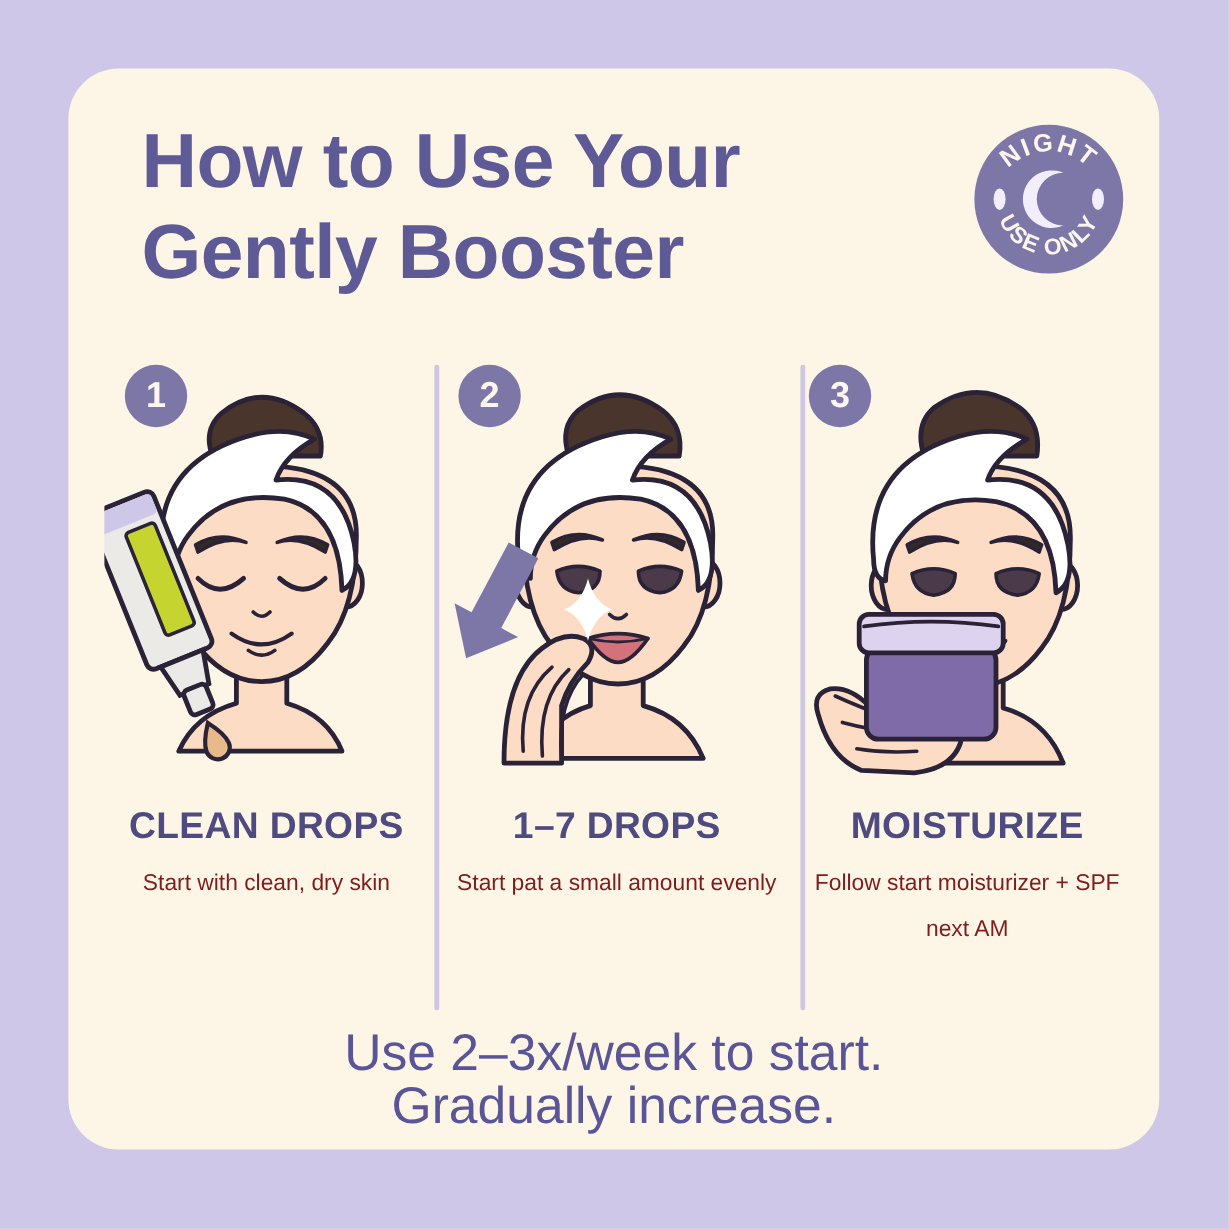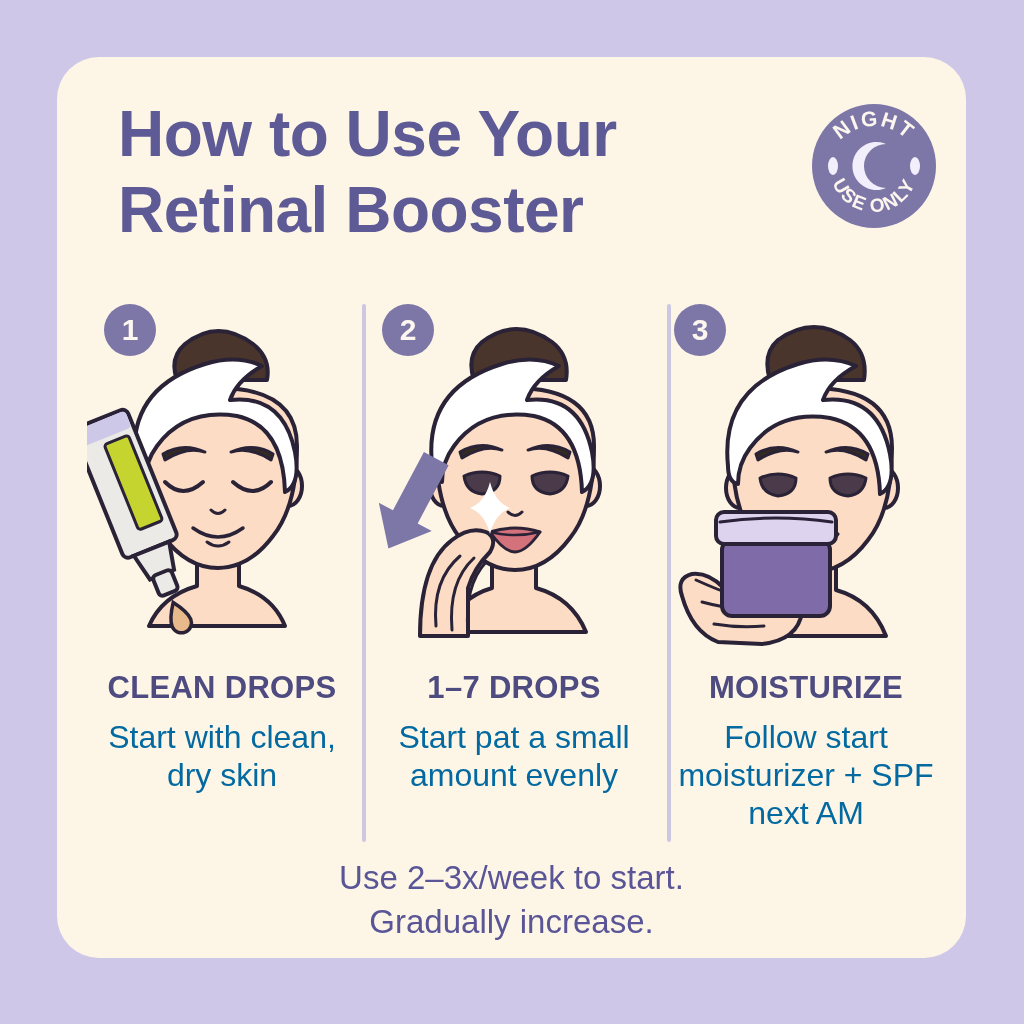--- a/index.html
+++ b/index.html
@@ -96,48 +96,48 @@
     margin-top: 4px;
     font-size: 31px;
     font-weight: 700;
     letter-spacing: 0.3px;
     color: #4e4b80;
     text-align: center;
     white-space: nowrap;
   }
   .cap-body {
     margin-top: 12px;
-    font-size: 32px;
+    font-size: 19px;
     line-height: 38px;
-    color: #0369a1;
+    color: #7f1d1d;
     text-align: center;
     max-width: 270px;
   }
 
   
   .footer {
     position: absolute;
     left: 57px; top: 856px;
     width: 909px;
     text-align: center;
-    font-size: 33px;
+    font-size: 43px;
     line-height: 44px;
     color: #595596;
   }
 </style>
 </head>
 <body>
 
 <div class="stage">
 
   <div class="card"></div>
 
   <div class="title-block">
     <div class="title-line">How to Use Your</div>
-    <div class="title-line">Retinal Booster</div>
+    <div class="title-line">Gently Booster</div>
   </div>
 
   <div class="night-badge">
     <svg width="136" height="136" viewBox="0 0 136 136">
       <defs>
         <path id="arcTop" d="M 22,74 A 46,46 0 0 1 114,74" fill="none"></path>
         <path id="arcBot" d="M 24,70 A 44,44 0 0 0 112,70" fill="none"></path>
       </defs>
       <circle cx="68" cy="68" r="62" fill="#7d77a8"></circle>
       <text font-family="Liberation Sans, sans-serif" font-size="21" font-weight="700" fill="#fdf6ef" letter-spacing="2">

